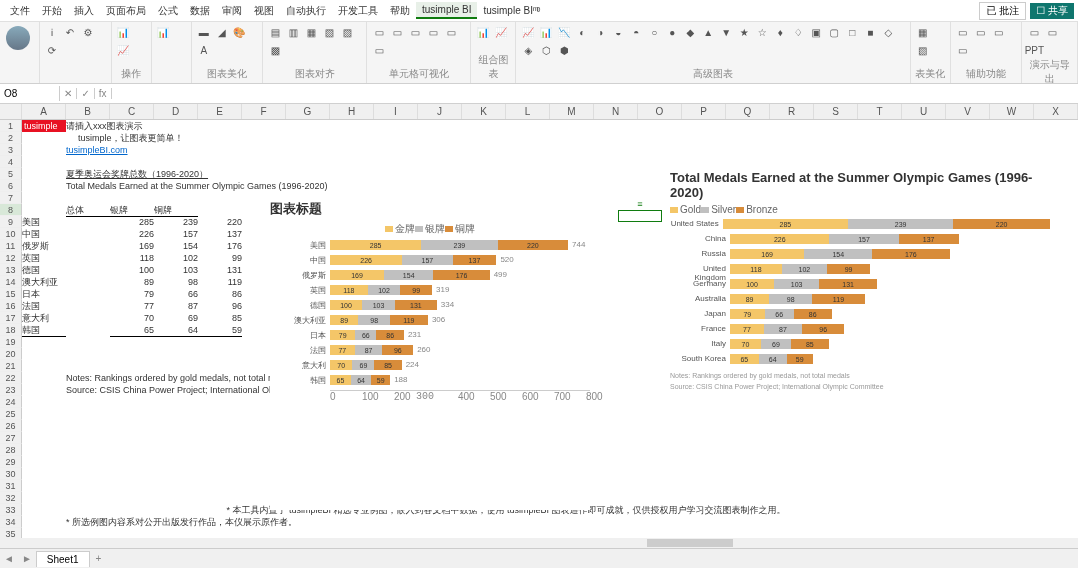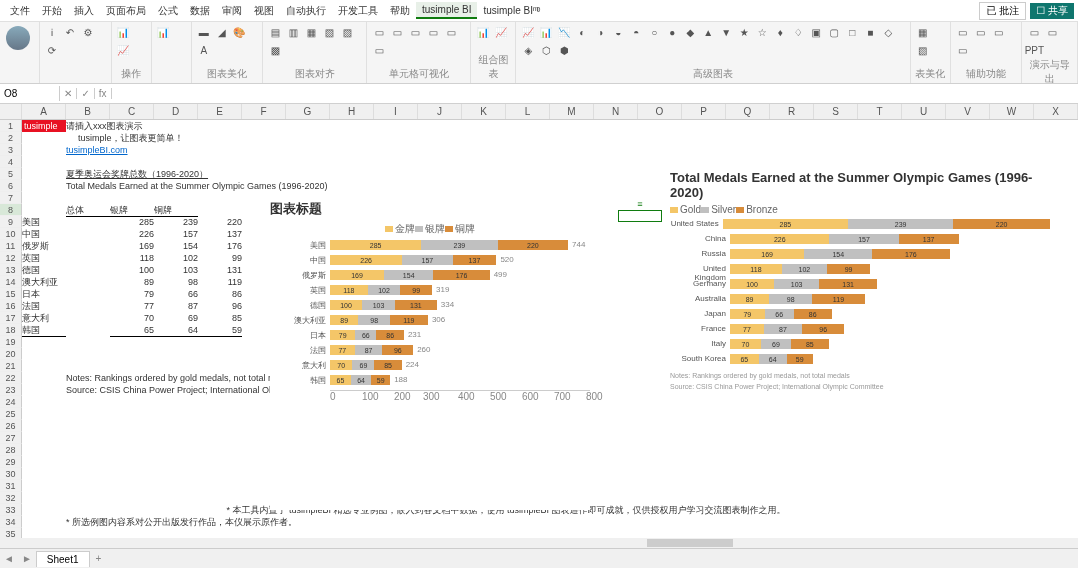--- a/index.html
+++ b/index.html
@@ -437,21 +437,21 @@
             <div class="sg s" style="width: 20.48px;">64</div>
             <div class="sg b" style="width: 18.88px;">59</div>
           </div>
           <div class="tot">188</div>
         </div>
       </div>
 <div class="axis">
         <span style="left: 0px;">0</span>
         <span style="left: 32px;">100</span>
         <span style="left: 64px;">200</span>
-        <span style="left: 93px;">300</span>
+        <span style="left: 86px; font-family: Liberation Mono, monospace;">300</span>
         <span style="left: 128px;">400</span>
         <span style="left: 160px;">500</span>
         <span style="left: 192px;">600</span>
         <span style="left: 224px;">700</span>
         <span style="left: 256px;">800</span>
       </div>
 </div>
 
 <div class="chart" style="left:670px;top:50px;width:380px;height:280px">
 <div class="ctitle big">Total Medals Earned at the Summer Olympic Games (1996-2020)</div>

